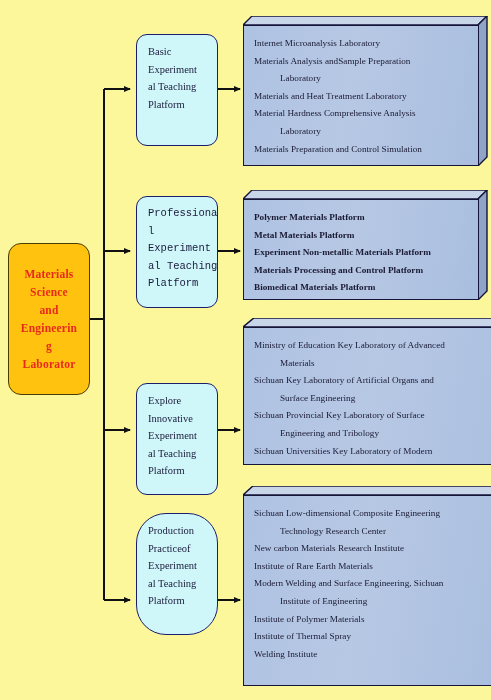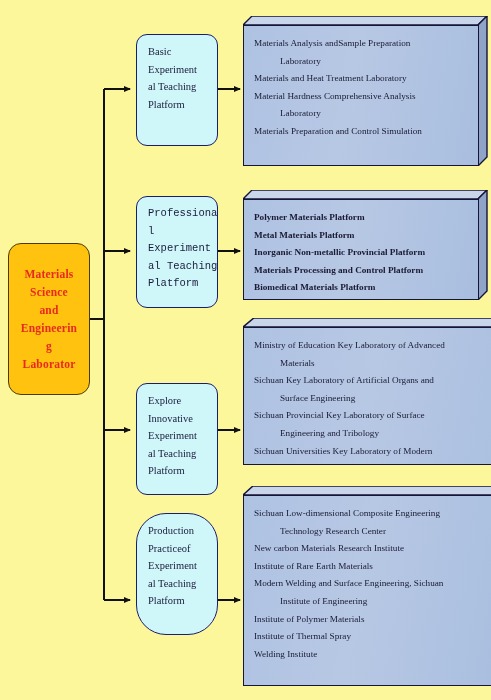--- a/index.html
+++ b/index.html
@@ -191,40 +191,41 @@
     <div class="platform-line">Platform</div>
   </div>
 
   <div class="panel-wrap p1">
     <svg class="panel-3d" viewBox="0 0 245 150" preserveAspectRatio="none">
       <polygon points="0,9 9,0 244,0 235,9" fill="#C9D6EA" stroke="#15153A" stroke-width="1.4"></polygon>
       <polygon points="235,9 244,0 244,141 235,150" fill="#8FA4C6" stroke="#15153A" stroke-width="1.4"></polygon>
     </svg>
     <div class="panel-face">
       <div class="panel-inner">
+        <div class="panel-line">Internet Microanalysis Laboratory</div>
         <div class="panel-line">Materials Analysis andSample Preparation</div>
         <div class="panel-line indent">Laboratory</div>
         <div class="panel-line">Materials and Heat Treatment Laboratory</div>
         <div class="panel-line">Material Hardness Comprehensive Analysis</div>
         <div class="panel-line indent">Laboratory</div>
         <div class="panel-line">Materials Preparation and Control Simulation</div>
       </div>
     </div>
   </div>
 
   <div class="panel-wrap p2">
     <svg class="panel-3d" viewBox="0 0 245 110" preserveAspectRatio="none">
       <polygon points="0,9 9,0 244,0 235,9" fill="#C9D6EA" stroke="#15153A" stroke-width="1.4"></polygon>
       <polygon points="235,9 244,0 244,101 235,110" fill="#8FA4C6" stroke="#15153A" stroke-width="1.4"></polygon>
     </svg>
     <div class="panel-face">
       <div class="panel-inner">
         <div class="panel-line">Polymer Materials Platform</div>
         <div class="panel-line">Metal Materials Platform</div>
-        <div class="panel-line">Inorganic Non-metallic Provincial Platform</div>
+        <div class="panel-line">Experiment Non-metallic Materials Platform</div>
         <div class="panel-line">Materials Processing and Control Platform</div>
         <div class="panel-line">Biomedical Materials Platform</div>
       </div>
     </div>
   </div>
 
   <div class="panel-wrap p3">
     <svg class="panel-3d" viewBox="0 0 245 147" preserveAspectRatio="none">
       <polygon points="0,9 9,0 244,0 235,9" fill="#C9D6EA" stroke="#15153A" stroke-width="1.4"></polygon>
       <polygon points="235,9 244,0 244,138 235,147" fill="#8FA4C6" stroke="#15153A" stroke-width="1.4"></polygon>

